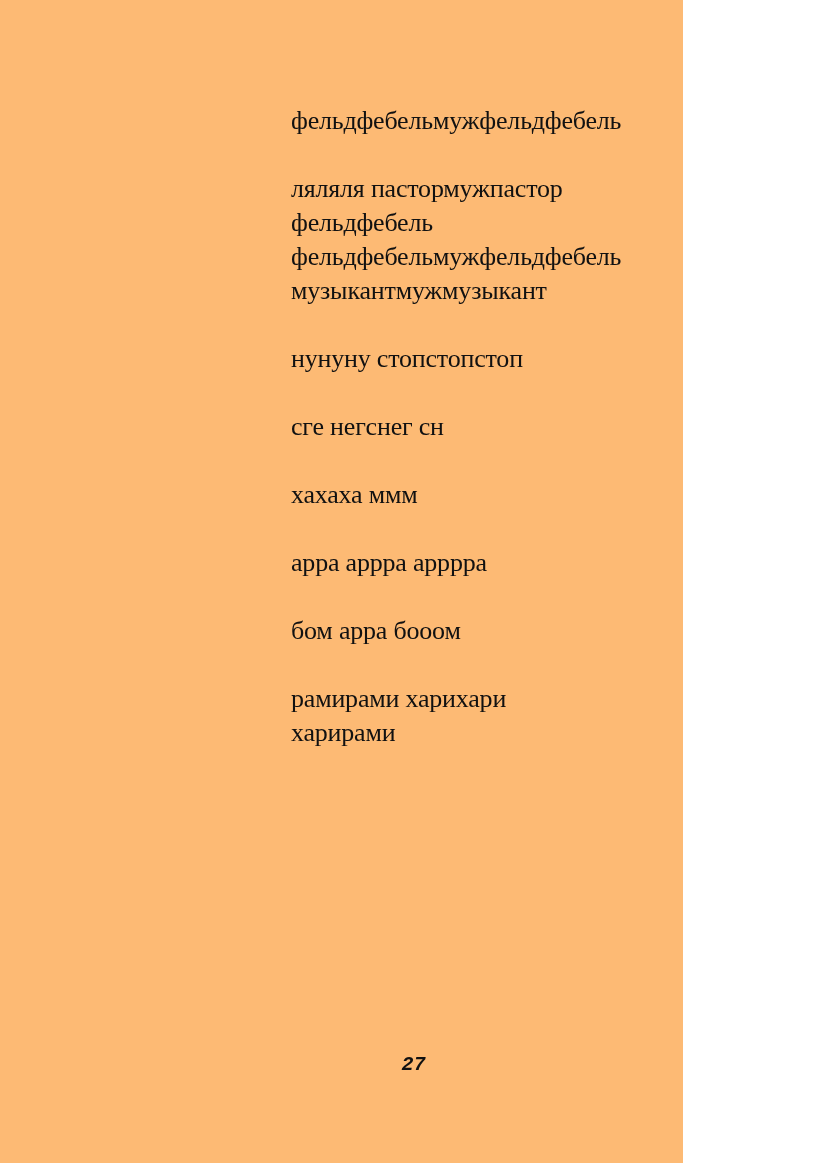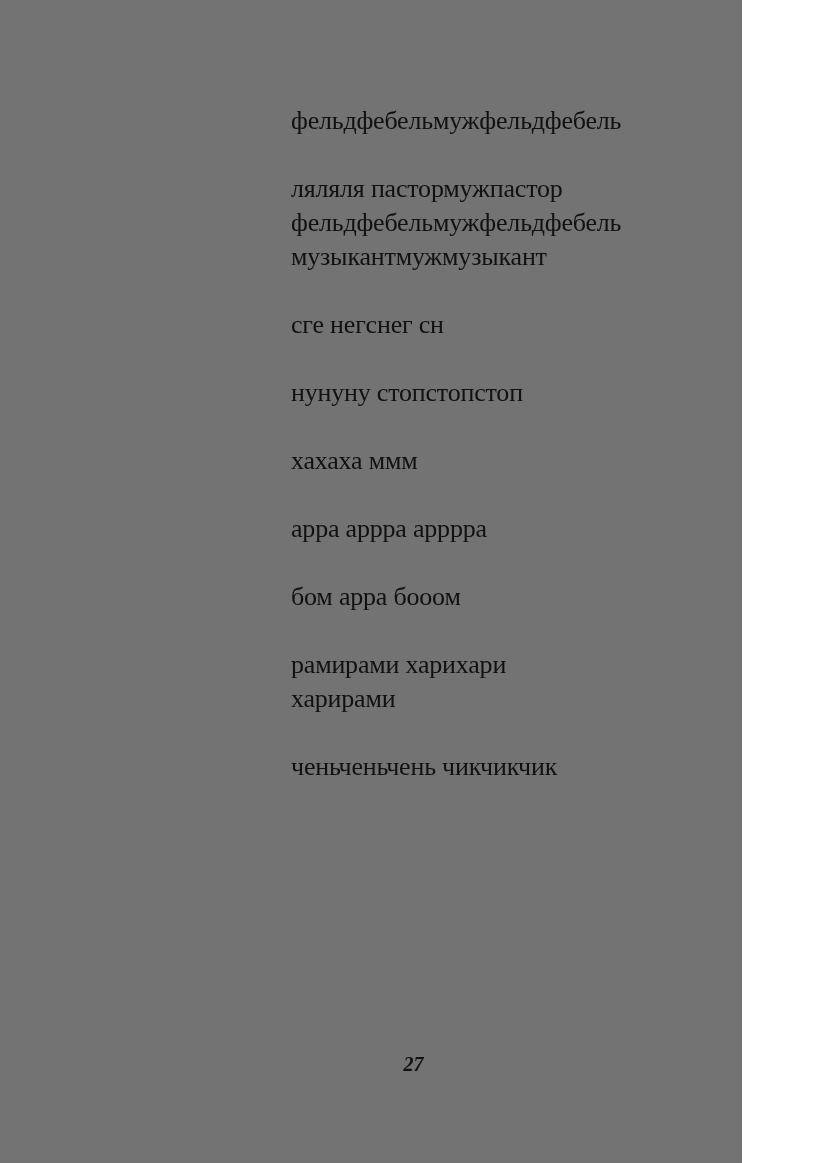--- a/index.html
+++ b/index.html
@@ -10,23 +10,23 @@
     body {
       width: 823px;
       height: 1163px;
       position: relative;
       overflow: hidden;
       color: #111111;
     }
     .page {
       position: absolute;
       left: 0; top: 0;
-      width: 742px;
+      width: 683px;
       height: 1163px;
-      background: #737373;
+      background: #fdba74;
     }
     .text-block {
       position: absolute;
       left: 291px;
       top: 104px;
       width: 480px;
       font-family: "Liberation Serif", "DejaVu Serif", serif;
       font-size: 26px;
       line-height: 34px;
       letter-spacing: -0.2px;
@@ -38,72 +38,70 @@
       display: block;
       white-space: nowrap;
       height: 34px;
     }
     .page-number {
       position: absolute;
       left: 0;
       width: 823px;
       top: 1053px;
       text-align: center;
-      font-family: Liberation Serif, serif;
+      font-family: Liberation Mono, monospace;
       font-weight: bold;
       font-size: 20px;
       font-style: italic;
       color: #111111;
       padding-left: 4px;
       box-sizing: border-box;
     }
   </style>
 </head>
 <body>
 
 <div class="page">
   <div class="text-block">
 
     <div class="stanza">
       <span class="line">фельдфебельмужфельдфебель</span>
     </div>
 
     <div class="stanza">
       <span class="line">ляляля пастормужпастор</span>
+      <span class="line">фельдфебель</span>
       <span class="line">фельдфебельмужфельдфебель</span>
       <span class="line">музыкантмужмузыкант</span>
     </div>
 
     <div class="stanza">
-      <span class="line">сге негснег сн</span>
+      <span class="line">нунуну стопстопстоп</span>
     </div>
 
     <div class="stanza">
-      <span class="line">нунуну стопстопстоп</span>
+      <span class="line">сге негснег сн</span>
     </div>
 
     <div class="stanza">
       <span class="line">хахаха ммм</span>
     </div>
 
     <div class="stanza">
       <span class="line">арра аррра арррра</span>
     </div>
 
     <div class="stanza">
       <span class="line">бом арра бооом</span>
     </div>
 
     <div class="stanza">
       <span class="line">рамирами харихари</span>
       <span class="line">харирами</span>
     </div>
 
 
-    <div class="stanza">
-      <span class="line">ченьченьчень чикчикчик</span>
-    </div>
 
 
   </div>
 
   <div class="page-number">27</div>
 </div>
 
 </body></html>

